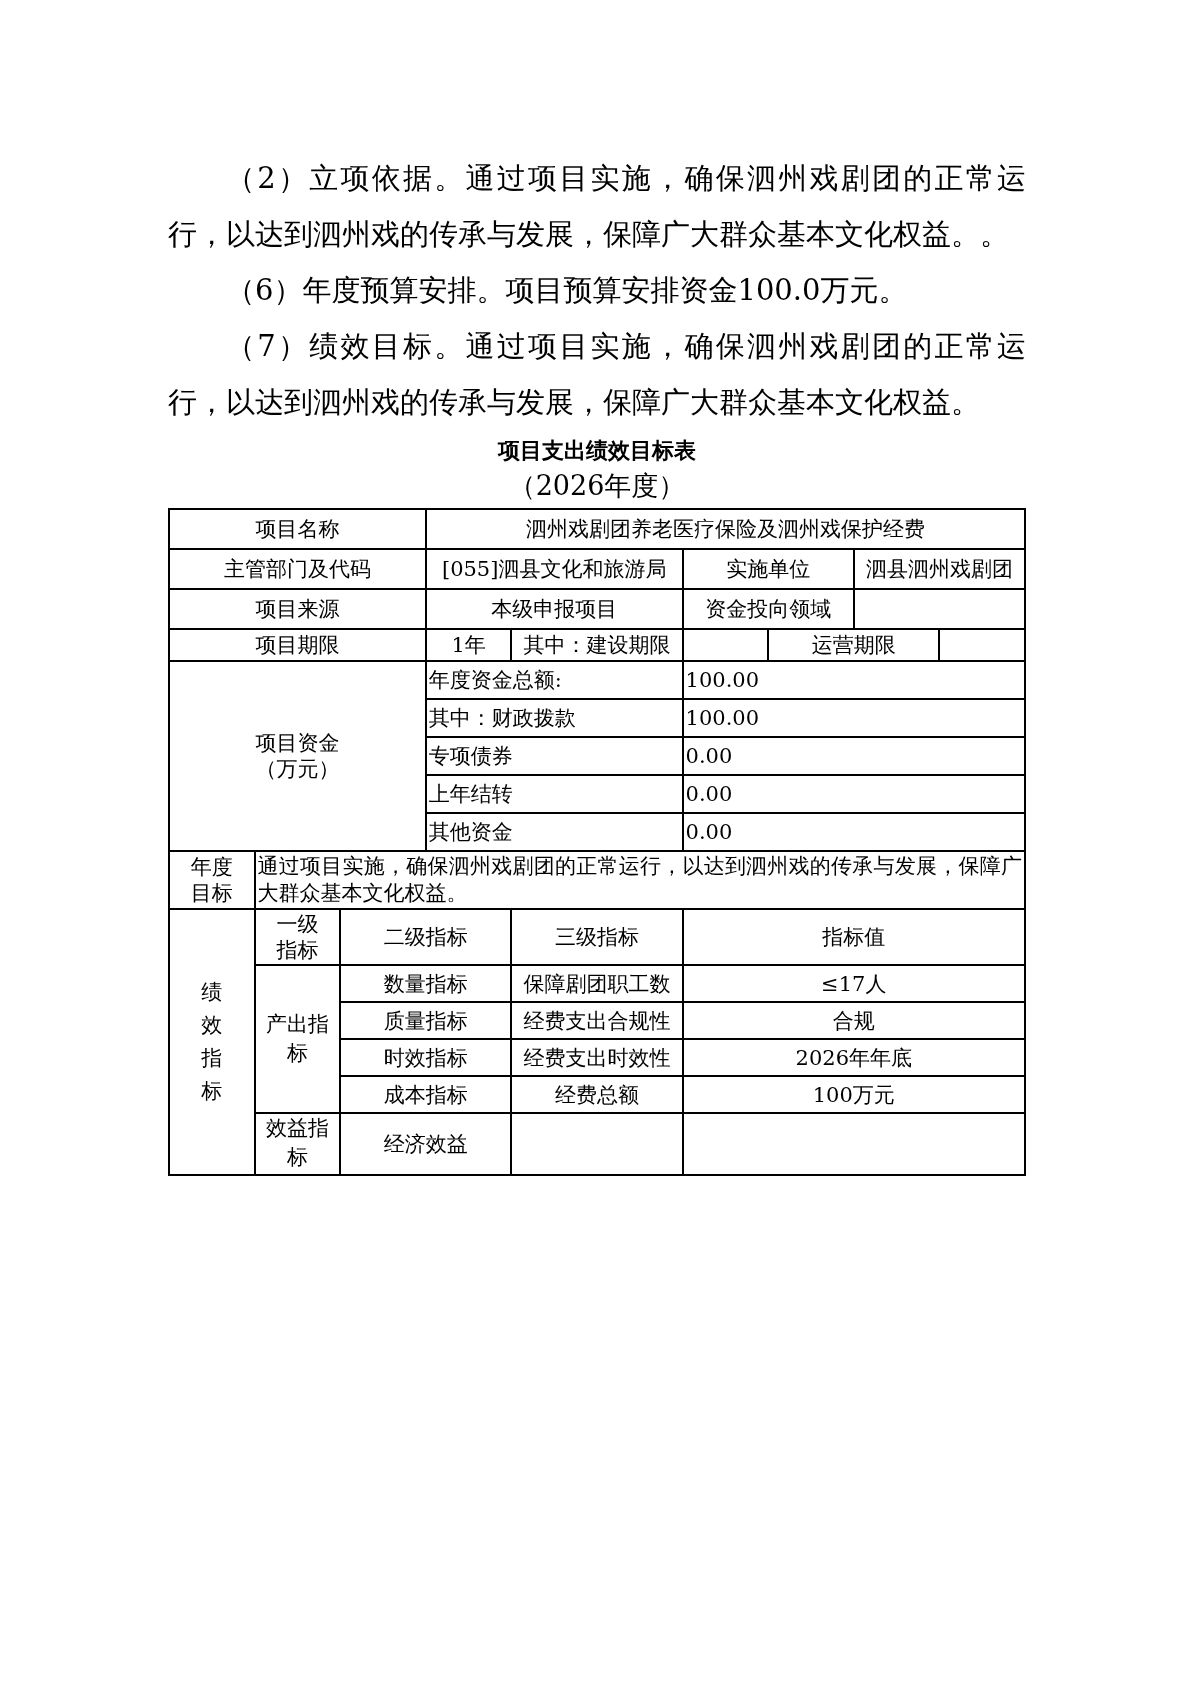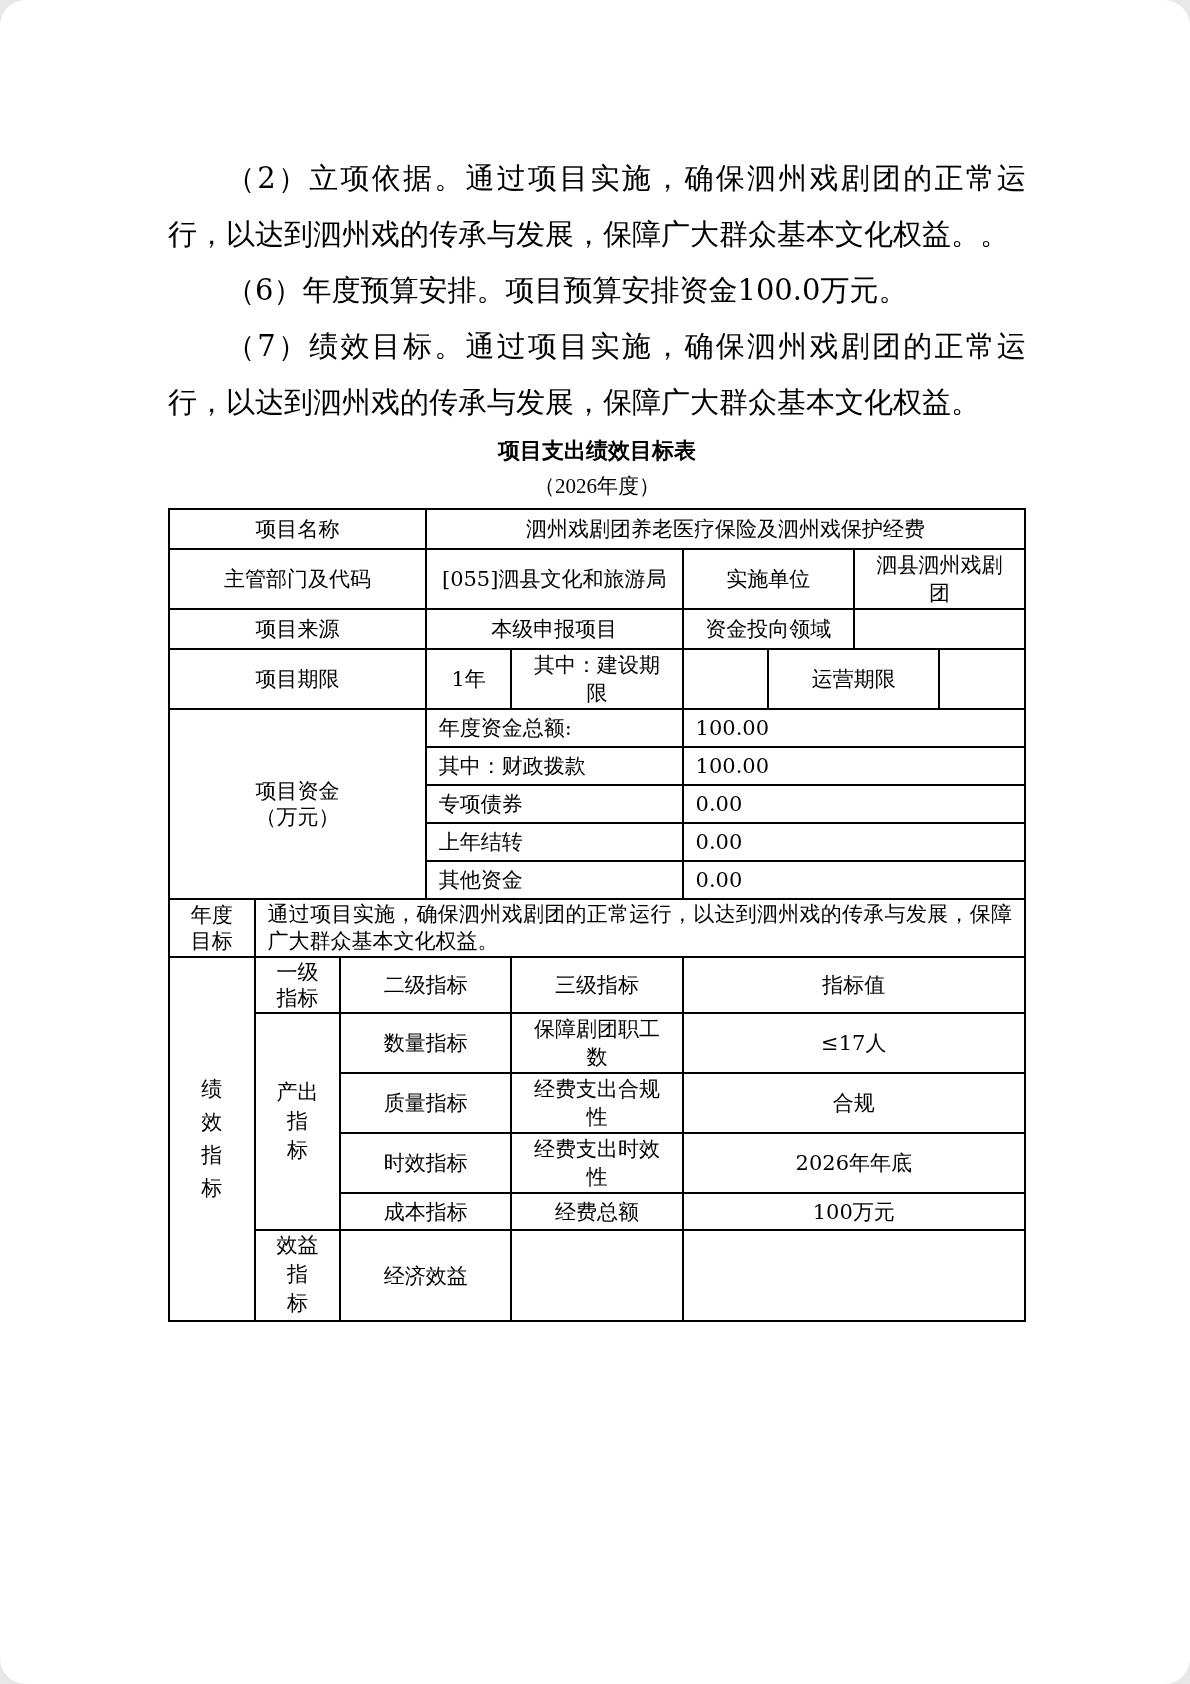--- a/index.html
+++ b/index.html
@@ -5,21 +5,20 @@
   html, body { margin: 0; padding: 0; background: #e8e8e8; }
   .page {
     position: relative;
     width: 1190px;
     height: 1684px;
     margin: 0 auto;
     background: #ffffff;
     font-family: "DejaVu Serif", "Liberation Serif", serif;
     color: #000;
     overflow: hidden;
-    border-radius: 26px;
   }
   .content {
     position: absolute;
     left: 168px;
     top: 150px;
     width: 858px;
   }
   .body-para {
     margin: 0;
     font-size: 29px;
@@ -30,35 +29,34 @@
     word-break: break-all;
   }
   .tbl-title {
     margin-top: 2px;
     font-size: 22px;
     line-height: 36px;
     font-weight: bold;
     text-align: center;
   }
   .tbl-subtitle {
-    font-size: 21px;
+    font-size: 27px;
     line-height: 36px;
     text-align: center;
-    font-family: Liberation Serif, serif;
   }
   table.perf {
     width: 858px;
     margin-top: 4px;
     border-collapse: collapse;
     table-layout: fixed;
     font-size: 21px;
   }
   table.perf td {
     border: 2px solid #000;
-    padding: 1px 12px;
+    padding: 1px 2px;
     overflow: hidden;
   }
   td.c  { text-align: center; vertical-align: middle; }
   td.l  { text-align: left;   vertical-align: middle; padding-left: 9px; }
   td.jt { text-align: justify; vertical-align: middle; padding-left: 9px; padding-right: 9px;
           word-break: break-all; line-height: 27px; }
   td.pre { white-space: pre-line; line-height: 26px; }
   td.vtext { white-space: pre-line; line-height: 33px; }
   td.groupcell { white-space: pre-line; line-height: 29px; }
   td.bthick { border-bottom-width: 5px; }

